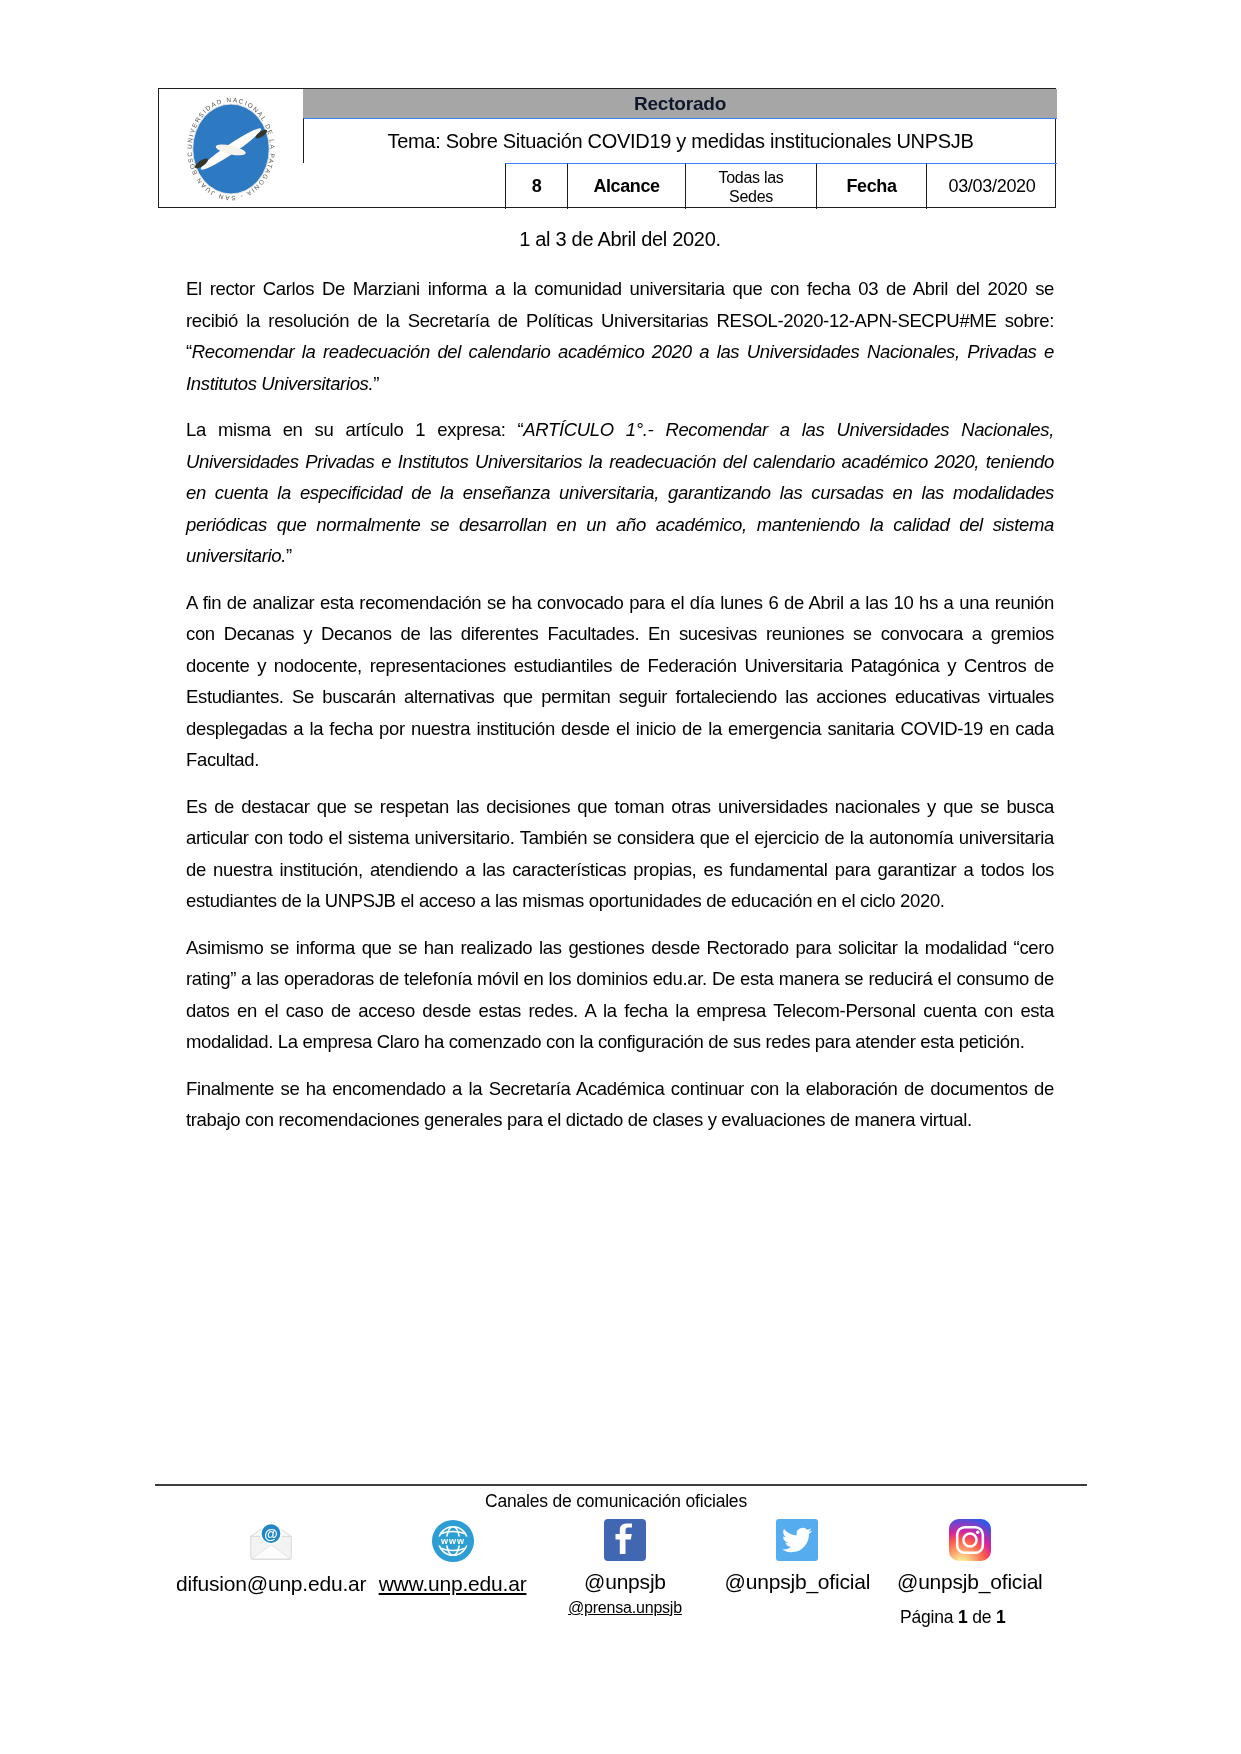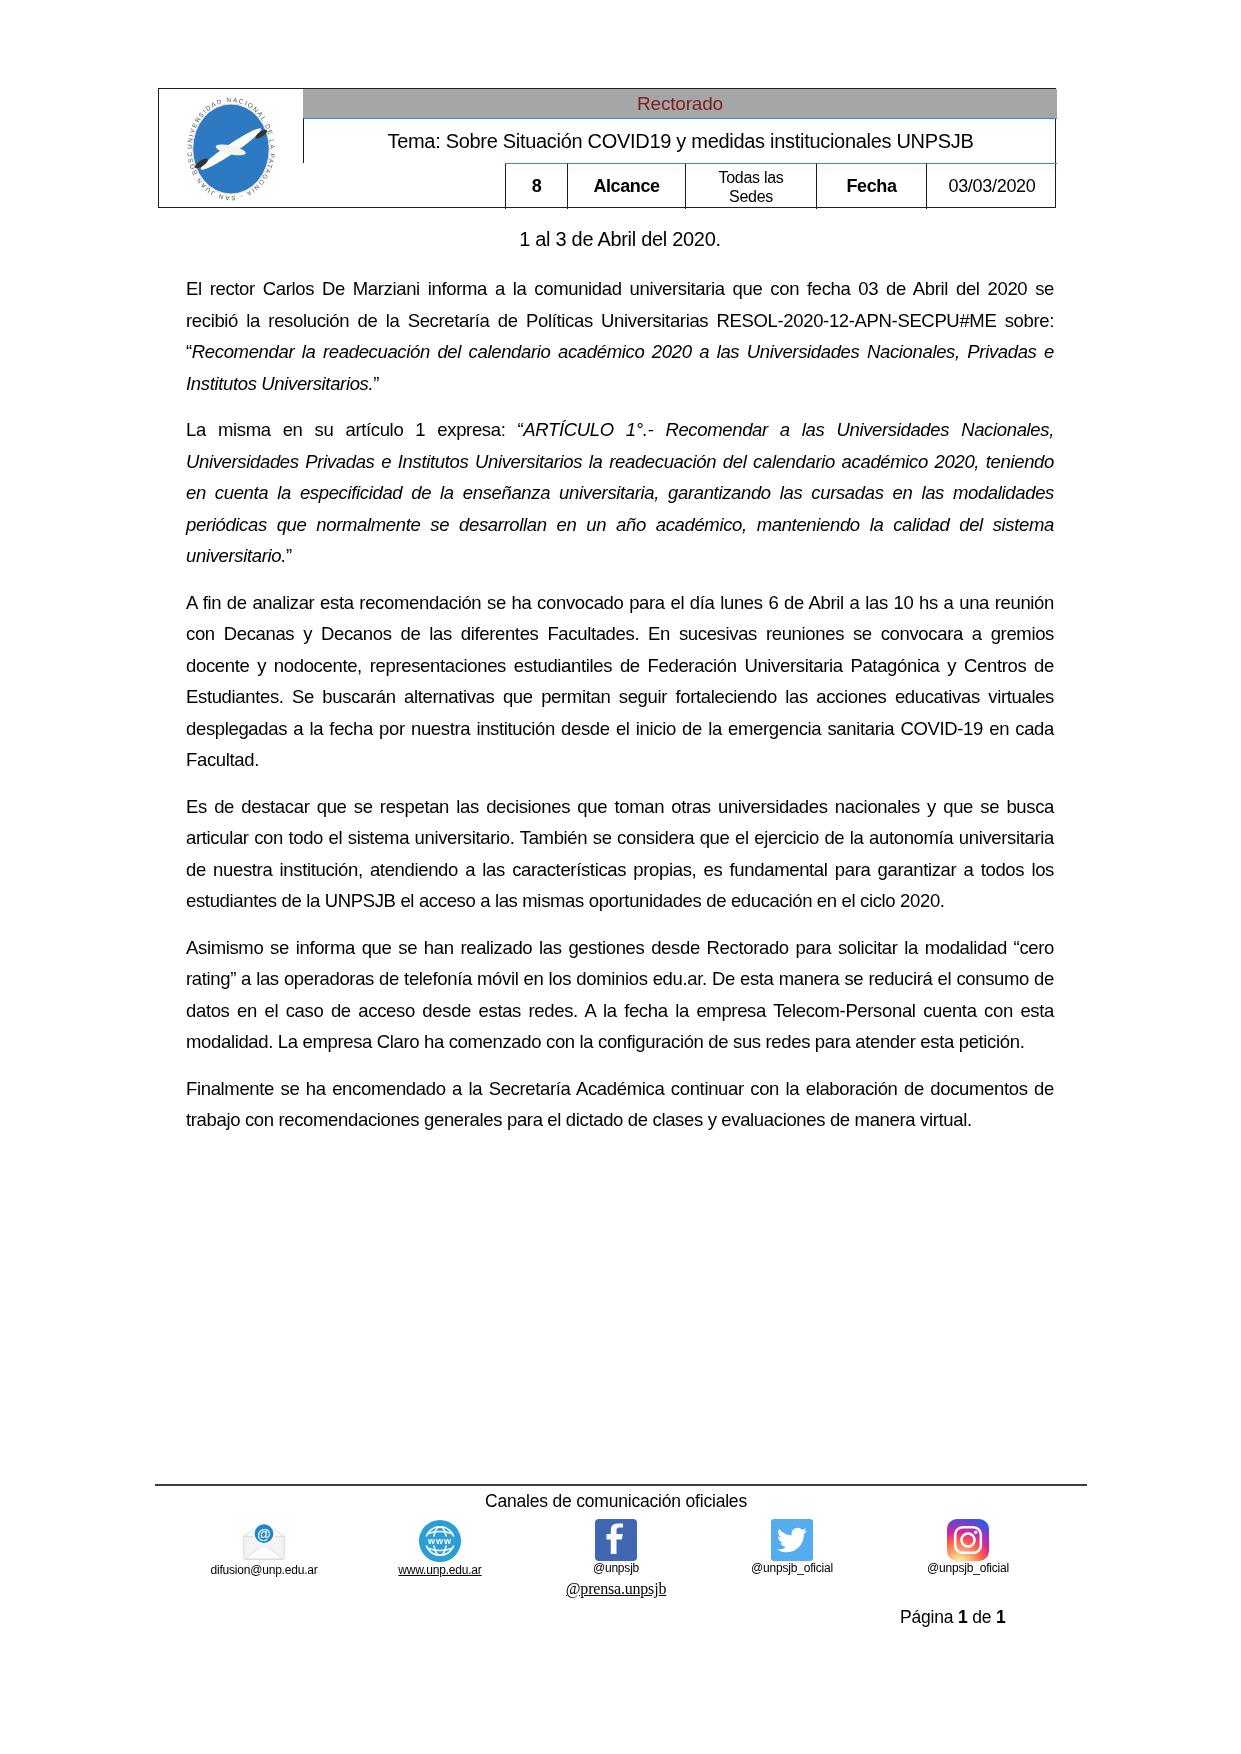--- a/index.html
+++ b/index.html
@@ -15,42 +15,42 @@
     position:absolute; left:158px; top:88px; width:898px; height:120px;
     display:grid;
     grid-template-columns:144px 202px 62px 118px 131px 110px 131px;
     grid-template-rows:29px 45px 46px;
     border:1px solid #1f1f1f; background:#fff;
   }
   .cell { display:flex; align-items:center; justify-content:center; text-align:center; }
   .bl { border-left:1px solid #1f1f1f; }
   .bt { border-top:1px solid #3b82f6; }
   .logo-cell { grid-column:1; grid-row:1 / 4; }
-  .rector-cell { grid-column:2 / 8; grid-row:1; background:#a6a6a6; color:#7f1d1d;
-                 font-weight:normal; font-size:19px; letter-spacing:-0.2px; }
+  .rector-cell { grid-column:2 / 8; grid-row:1; background:#a6a6a6; color:#0f172a;
+                 font-weight:bold; font-size:19px; letter-spacing:-0.2px; }
   .tema-cell { grid-column:2 / 8; grid-row:2; font-size:20px; letter-spacing:-0.3px; }
   .hlabel { font-weight:bold; font-size:18px; letter-spacing:-0.4px; }
   .hval { font-size:18px; letter-spacing:-0.3px; }
   .sedes span { display:inline-block; width:86px; font-size:16px; line-height:19px;text-align:center; }
 
   
   .content { position:absolute; left:186px; top:224px; width:868px; }
   .title { text-align:center; font-size:20px; line-height:31px; letter-spacing:-0.3px; margin-bottom:18px; }
   .content p { text-align:justify; font-size:18.5px; line-height:31.5px; letter-spacing:-0.35px; margin-bottom:15px; }
   .it { font-style:italic; }
   .bd { font-weight:bold; }
 
   
   .footer-rule { position:absolute; left:155px; top:1484px; width:932px; border-top:2px solid #3d3d3d; }
   .footer { position:absolute; left:176px; top:1491px; width:880px; }
   .footer-heading { text-align:center; font-size:17.5px; letter-spacing:-0.2px; margin-bottom:7px; }
   .channels { display:flex; }
   .channel { flex:1; display:flex; flex-direction:column; align-items:center; }
-  .channel .label { font-size:12px; letter-spacing:-0.2px; white-space:nowrap; }
-  .channel .label2 { font-size:16px; letter-spacing:-0.2px; margin-top:5px; white-space:nowrap;font-family:Liberation Serif, serif; }
+  .channel .label { font-size:21px; letter-spacing:-0.2px; margin-top:9px; white-space:nowrap; }
+  .channel .label2 { font-size:16px; letter-spacing:-0.2px; margin-top:5px; white-space:nowrap; }
   .link { color:#000000; text-decoration:underline; cursor:pointer; }
   .icon-box { width:42px; height:42px; display:flex; align-items:center; justify-content:center; }
   .fb { background:#4267B2; border-radius:4px; }
   .tw { background:#55ACEE; border-radius:3px; }
   .ig { background:radial-gradient(circle at 30% 107%, #fdf497 0%, #fdf497 5%, #fd5949 45%, #d6249f 60%, #285AEB 90%); border-radius:10px; }
   .pagenum { position:absolute; top:1607px; left:900px; width:156px; text-align:left; font-size:17.5px; letter-spacing:-0.2px; }
 </style>
 </head>
 <body>
 

